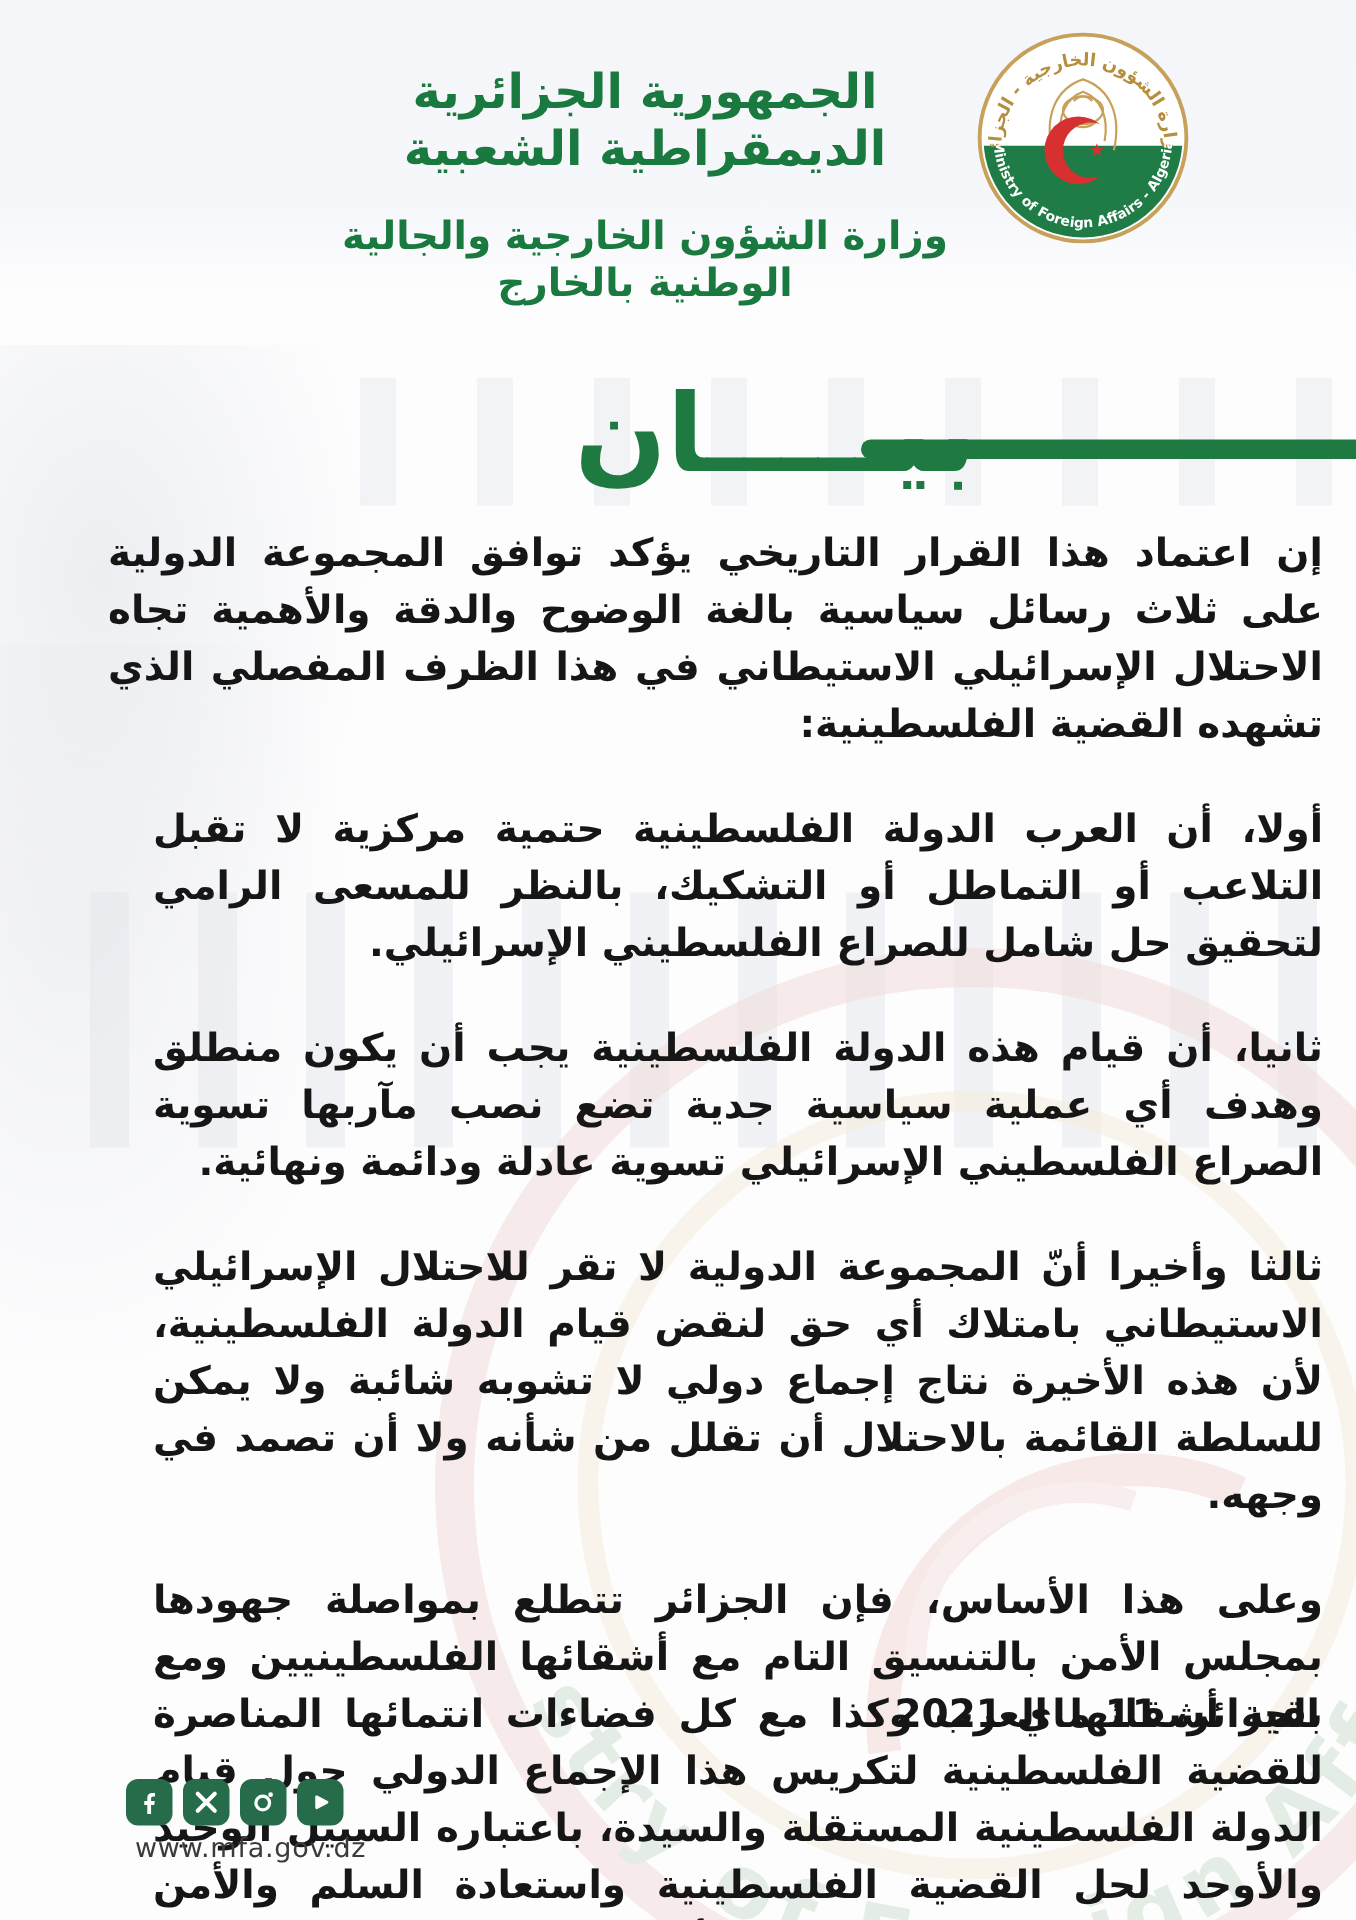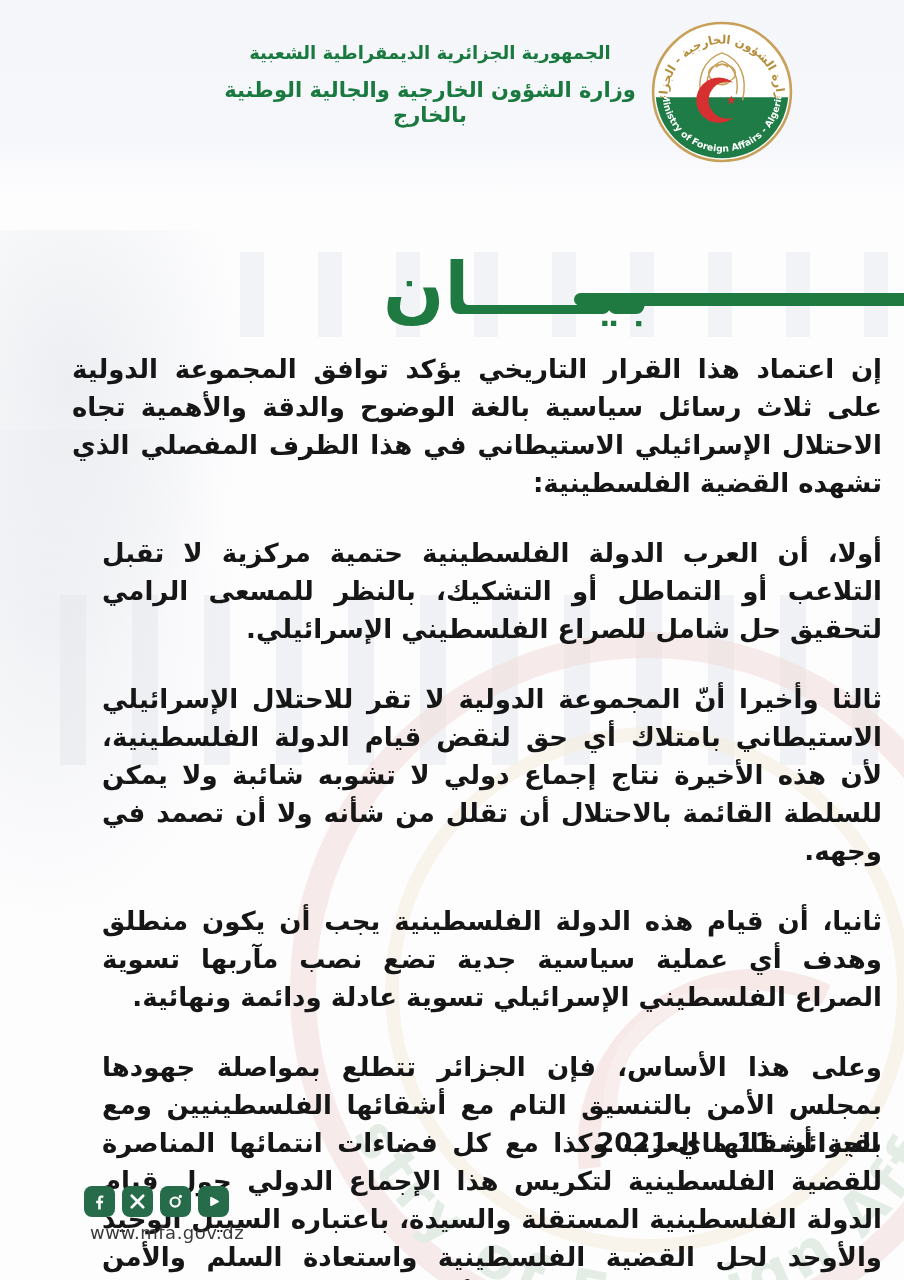--- a/index.html
+++ b/index.html
@@ -11,22 +11,22 @@
   
   .header-strip{
     position:absolute; left:0; top:0; width:904px; height:195px;
     background:linear-gradient(180deg,#f4f6fa 0%,#f6f7fb 70%,rgba(246,247,251,0) 100%);
     z-index:1;
   }
   .header-text{
     position:absolute; left:195px; top:42px; width:470px; text-align:center; z-index:3;
     color:#19793f; font-weight:bold; direction:rtl;
   }
-  .header-line1{font-size:18px; line-height:1.2; margin:0 0 14px 0;}
-  .header-line2{font-size:21px; line-height:1.2; margin:0;}
+  .header-line1{font-size:32px; line-height:1.2; margin:0 0 24px 0;}
+  .header-line2{font-size:26px; line-height:1.2; margin:0;}
   .logo{position:absolute; left:650px; top:20px; width:144px; height:144px; z-index:3;}
   
   .title-row{position:absolute; left:0; top:244px; width:904px; height:96px; z-index:2;margin-left:36px;}
   .title-word{
     position:absolute; left:347px; top:0; font-size:72px; line-height:90px;
     font-weight:bold; color:#1e7a41; direction:rtl; z-index:3; white-space:nowrap;
   }
   .title-line{
     position:absolute; left:538px; right:0; top:49px; height:13px;
     background:#1e7a41; border-radius:7px 0 0 7px; z-index:2;
@@ -142,22 +142,22 @@
   </svg>
 
   <div class="title-row">
     <div class="title-line"></div>
     <div class="title-word">بيـــــان</div>
   </div>
 
   <div class="body-text">
       <p class="flow">إن اعتماد هذا القرار التاريخي يؤكد توافق المجموعة الدولية على ثلاث رسائل سياسية بالغة الوضوح والدقة والأهمية تجاه الاحتلال الإسرائيلي الاستيطاني في هذا الظرف المفصلي الذي تشهده القضية الفلسطينية:</p>
       <p>أولا، أن العرب الدولة الفلسطينية حتمية مركزية لا تقبل التلاعب أو التماطل أو التشكيك، بالنظر للمسعى الرامي لتحقيق حل شامل للصراع الفلسطيني الإسرائيلي.</p>
+      <p>ثانيا، أن قيام هذه الدولة الفلسطينية يجب أن يكون منطلق وهدف أي عملية سياسية جدية تضع نصب مآربها تسوية الصراع الفلسطيني الإسرائيلي تسوية عادلة ودائمة ونهائية.</p>
       <p>ثالثا وأخيرا أنّ المجموعة الدولية لا تقر للاحتلال الإسرائيلي الاستيطاني بامتلاك أي حق لنقض قيام الدولة الفلسطينية، لأن هذه الأخيرة نتاج إجماع دولي لا تشوبه شائبة ولا يمكن للسلطة القائمة بالاحتلال أن تقلل من شأنه ولا أن تصمد في وجهه.</p>
-      <p>ثانيا، أن قيام هذه الدولة الفلسطينية يجب أن يكون منطلق وهدف أي عملية سياسية جدية تضع نصب مآربها تسوية الصراع الفلسطيني الإسرائيلي تسوية عادلة ودائمة ونهائية.</p>
       <p>وعلى هذا الأساس، فإن الجزائر تتطلع بمواصلة جهودها بمجلس الأمن بالتنسيق التام مع أشقائها الفلسطينيين ومع بقية أشقائها العرب وكذا مع كل فضاءات انتمائها المناصرة للقضية الفلسطينية لتكريس هذا الإجماع الدولي حول قيام الدولة الفلسطينية المستقلة والسيدة، باعتباره السبيل الوحيد والأوحد لحل القضية الفلسطينية واستعادة السلم والأمن والاستقرار في منطقة الشرق الأوسط.</p>
     </div>
 
   <div class="date-line">الجزائر، 11 ماي 2021</div>
 
   <div class="social-row">
       <div class="sicon">
         <svg viewBox="0 0 24 24">
           <path fill="#fff" d="M13.4 21v-7h2.4l.4-2.9h-2.8V9.2c0-.9.3-1.5 1.6-1.5h1.4V5.1c-.3 0-1.2-.1-2.2-.1-2.2 0-3.7 1.3-3.7 3.8v2.3H8.2V14h2.3v7z"></path>
         </svg>

